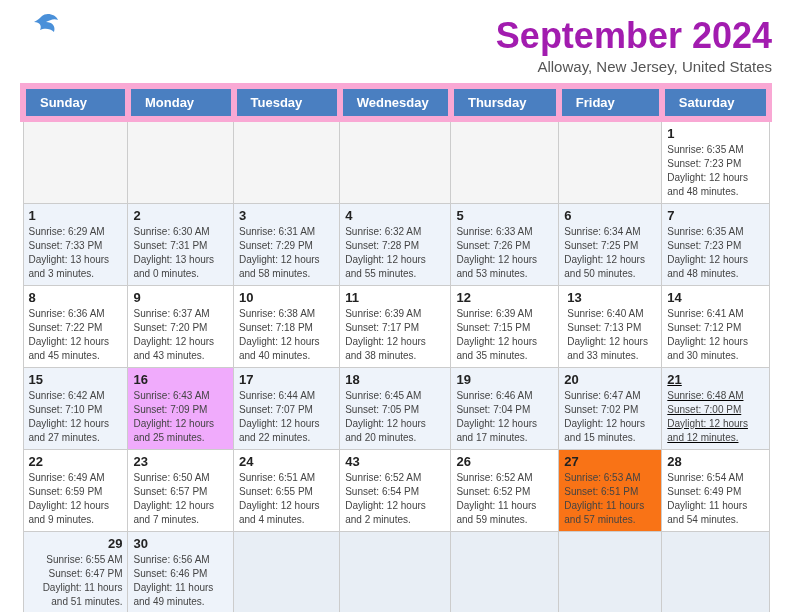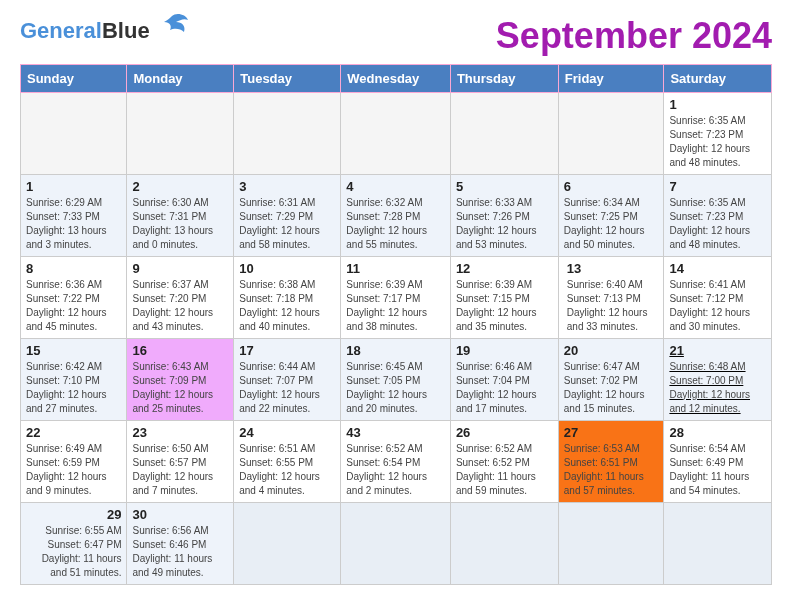--- a/index.html
+++ b/index.html
@@ -41,24 +41,24 @@
     }
     .calendar {
       width: 100%;
       border-collapse: collapse;
       font-size: 11px;
     }
     .calendar th {
       background-color: #4a7fc1;
       color: #fff;
       text-align: left;
-      padding: 6px 6px;
+      padding: 6px 14px;
       font-size: 13px;
       font-weight: bold;
-      border: 1px solid #f9a8d4;
+      border: 6px solid #f9a8d4;
       margin-top: 42px;
     }
     .calendar td {
       border: 1px solid #ccc;
       vertical-align: top;
       padding: 4px 5px;
       width: 113px;
       min-height: 75px;
       background: #fff;
     }
@@ -74,32 +74,30 @@
       line-height: 1.4;
     }
   </style>
 </head>
 <body>
 
 <div class="container">
   <div class="header-area">
     <div class="logo">
       <div style="display:flex; align-items:center;">
-        <div style="font-size:22px; font-weight:bold; color:#333; line-height:1;">
-          <span style="color:#4a90d9;">General</span><span>Blue</span>
-        </div>
         <div style="margin-left:4px; margin-top:-4px;">
           <svg width="36" height="30" viewBox="0 0 36 30">
             <path d="M18 4 C22 0, 32 2, 34 8 C30 6, 26 8, 22 10 C28 10, 32 14, 30 20 C26 16, 20 16, 16 18 C18 14, 16 10, 10 10 C14 8, 16 6, 18 4Z" fill="#4a90d9"></path>
           </svg>
         </div>
       </div>
     </div>
     <div class="title-area">
       <div class="month-title">September 2024</div>
+      <div class="location">Alloway, New Jersey, United States</div>
     </div>
   </div>
 
   <table class="calendar">
     <thead>
       <tr>
         <th>Sunday</th>
         <th>Monday</th>
         <th>Tuesday</th>
         <th>Wednesday</th>

